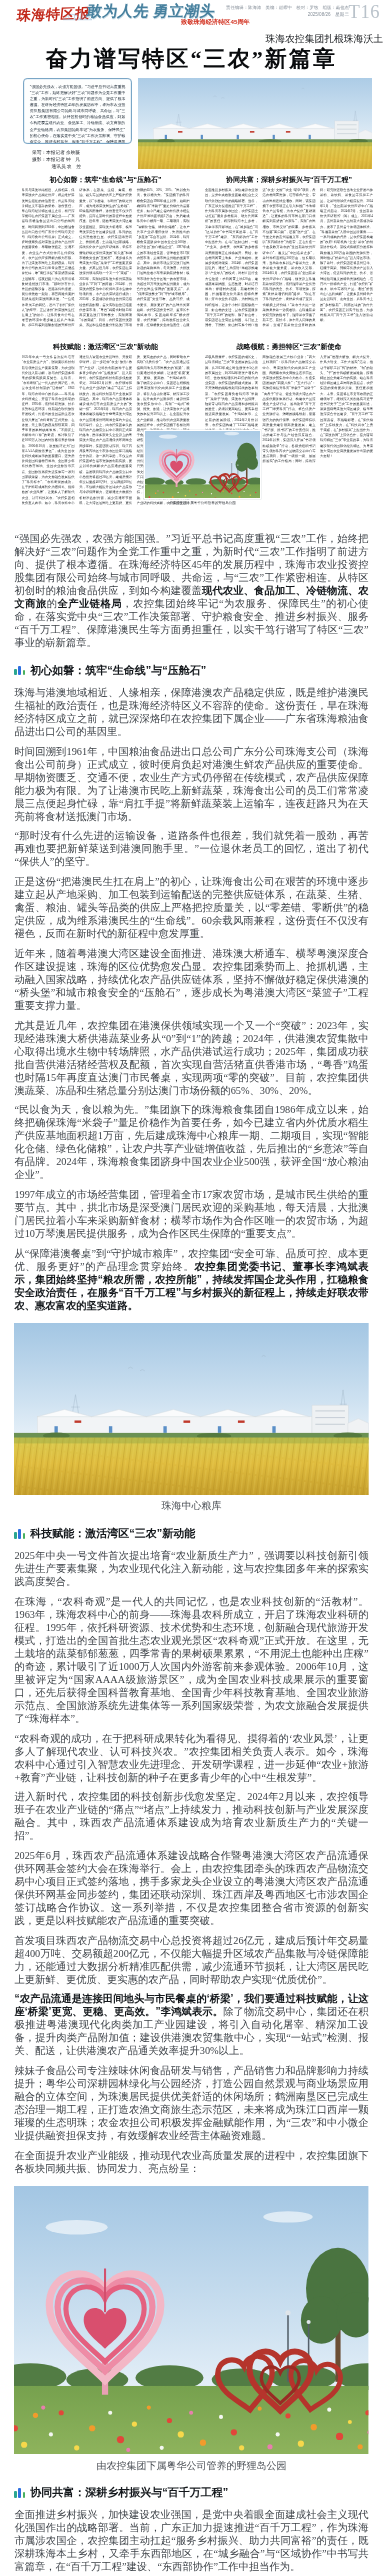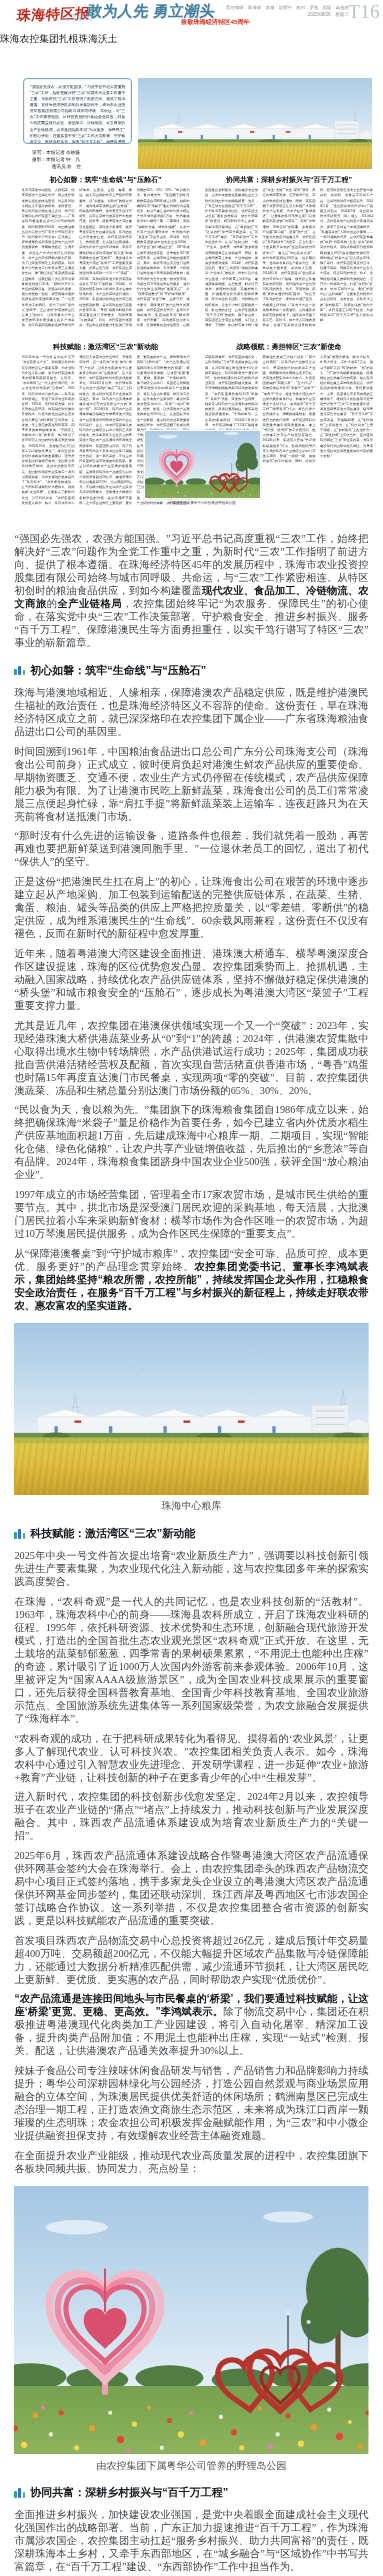--- a/index.html
+++ b/index.html
@@ -12,21 +12,21 @@
   .bridge{position:absolute;left:63px;top:4.1px;width:29px;height:21.6px;opacity:.8;}
   .mh-slogan{position:absolute;left:87px;top:2.1px;font-size:15px;font-weight:bold;color:#47809e;
              transform:skewX(-9deg);letter-spacing:0.5px;text-shadow:0.5px 0.5px 0 #c5d9e4;white-space:nowrap;}
   .mh-sub{position:absolute;left:181px;top:18px;font-size:6.2px;font-weight:bold;color:#d2301f;
           font-family:"Liberation Sans",sans-serif;white-space:nowrap;}
   .mh-right{position:absolute;right:34px;top:5.2px;text-align:right;font-family:"Liberation Sans",sans-serif;color:#87909a;}
   .mh-editors{font-size:4.4px;}
   .mh-date{font-size:4.6px;margin-top:2.1px;}
   .mh-page{position:absolute;right:3.1px;top:2.1px;font-size:18.5px;color:#b9c2ca;
            font-family:Liberation Serif, serif;font-weight:300;letter-spacing:0.5px;}
-  .kicker{position:absolute;left:0;top:33px;width:100%;text-align:left;font-size:9.8px;color:#15181b;}
+  .kicker{position:absolute;left:0;top:33px;width:100%;text-align:right;font-size:9.8px;color:#15181b;}
   .headline{position:absolute;left:0;top:44px;width:100%;text-align:center;font-size:22px;font-weight:bold;
             letter-spacing:2.1px;color:#0a0c0e;}
   .introbox{position:absolute;left:23px;top:78px;width:109px;height:66px;border:0.8px solid #7aa6c6;
             border-radius:4.1px;box-shadow:inset 0 0 0 0.5px #d7e6f1;padding:4.6px 5.7px;overflow:hidden;
             font-size:3.8px;line-height:1.62;color:#16222e;text-align:justify;background:#fdfefe;}
   .byline{position:absolute;left:32px;top:149px;font-size:4.7px;color:#20242a;line-height:7.2px;}
   .byline div:nth-child(3){margin-left:19.6px;}
   .scan-rice{position:absolute;left:138px;top:78px;width:234px;height:91px;}
   .scan-sec{position:absolute;width:168px;}
   .ss-title{font-family:"Liberation Sans",sans-serif;font-weight:bold;font-size:7px;color:#0c0e10;
@@ -219,20 +219,21 @@
   </svg>
   <span class="mh-slogan">敢为人先 勇立潮头</span>
   <span class="mh-sub">致敬珠海经济特区45周年</span>
   <div class="mh-right">
     <div class="mh-editors">责任编辑：陈海涛　美编：赵耀中　校对：罗敏　组版：戴俊杰</div>
     <div class="mh-date">2025/08/26　星期二</div>
   </div>
   <div class="mh-page">T16</div>
 
   <div class="kicker">珠海农控集团扎根珠海沃土</div>
+  <div class="headline">奋力谱写特区“三农”新篇章</div>
 
   <div class="introbox">
     <div id="scan-intro-text">“强国必先强农，农强方能国强。”习近平总书记高度重视“三农”工作，始终把解决好“三农”问题作为全党工作重中之重，为新时代“三农”工作指明了前进方向、提供了根本遵循。在珠海经济特区45年的发展历程中，珠海市农业投资控股集团有限公司始终与城市同呼吸、共命运，与“三农”工作紧密相连。从特区初创时的粮油食品供应，到如今构建覆盖现代农业、食品加工、冷链物流、农文商旅的全产业链格局，农控集团始终牢记“为农服务、保障民生”的初心使命，在落实党中央“三农”工作决策部署、守护粮食安全、推进乡村振兴、服务“百千万工程”、保障港澳民生等方面勇担重任，以实干笃行谱写了特区“三农”事业的崭新篇章。</div>
   </div>
   <div class="byline">
     <div>采写：本报记者 佘映薇</div>
     <div>摄影：本报记者 钟　凡</div>
     <div>通讯员 农　控</div>
   </div>
 
@@ -297,21 +298,21 @@
         <i class="c3"></i>
       </span>
       <span>科技赋能：激活湾区“三农”新动能</span>
     </div>
     <p><span>2025年中央一号文件首次提出培育“农业新质生产力”，强调要以科技创新引领先进生产要素集聚，为农业现代化注入新动能，这与农控集团多年来的探索实践高度契合。</span></p>
     <p><span>在珠海，“农科奇观”是一代人的共同记忆，也是农业科技创新的“活教材”。1963年，珠海农科中心的前身——珠海县农科所成立，开启了珠海农业科研的征程。1995年，依托科研资源、技术优势和生态环境，创新融合现代旅游开发模式，打造出的全国首批生态农业观光景区“农科奇观”正式开放。在这里，无土栽培的蔬菜郁郁葱葱，四季常青的果树硕果累累，“不用泥土也能种出庄稼”的奇迹，累计吸引了近1000万人次国内外游客前来参观体验。2006年10月，这里被评定为“国家AAAA级旅游景区”，成为全国农业科技成果展示的重要窗口，还先后获得全国科普教育基地、全国青少年科技教育基地、全国农业旅游示范点、全国旅游系统先进集体等一系列国家级荣誉，为农文旅融合发展提供了“珠海样本”。</span></p>
     <p><span>“农科奇观的成功，在于把科研成果转化为看得见、摸得着的‘农业风景’，让更多人了解现代农业、认可科技兴农。”农控集团相关负责人表示。如今，珠海农科中心通过引入智慧农业先进理念、开发研学课程，进一步延伸“农业+旅游+教育”产业链，让科技创新的种子在更多青少年的心中“生根发芽”。</span></p>
     <p><span>进入新时代，农控集团的科技创新步伐愈发坚定。2024年2月以来，农控领导班子在农业产业链的“痛点”“堵点”上持续发力，推动科技创新与产业发展深度融合。其中，珠西农产品流通体系建设成为培育农业新质生产力的“关键一招”。</span></p>
     <p><span>2025年6月，珠西农产品流通体系建设战略合作暨粤港澳大湾区农产品流通保供环网基金签约大会在珠海举行。会上，由农控集团牵头的珠西农产品物流交易中心项目正式签约落地，携手多家龙头企业设立的粤港澳大湾区农产品流通保供环网基金同步签约，集团还联动深圳、珠江西岸及粤西地区七市涉农国企签订战略合作协议。这一系列举措，不仅是农控集团整合省市资源的创新实践，更是以科技赋能农产品流通的重要突破。</span></p>
     <p><span>首发项目珠西农产品物流交易中心总投资将超过26亿元，建成后预计年交易量超400万吨、交易额超200亿元，不仅能大幅提升区域农产品集散与冷链保障能力，还能通过大数据分析精准匹配供需，减少流通环节损耗，让大湾区居民吃上更新鲜、更优质、更实惠的农产品，同时帮助农户实现“优质优价”。</span></p>
-    <p><span class="b">“农产品流通是连接田间地头与市民餐桌的‘桥梁’，我们要通过科技赋能，让这座‘桥梁’更宽、更稳、更高效。”李鸿斌表示。</span><span>除了物流交易中心，集团还在积极推进粤港澳现代化肉类加工产业园建设，将引入自动化屠宰、精深加工设备，提升肉类产品附加值；不用泥土也能种出庄稼，实现“一站式”检测、报关、配送，让供港澳农产品通关效率提升30%以上。</span></p>
+    <p><span class="b">“农产品流通是连接田间地头与市民餐桌的‘桥梁’，我们要通过科技赋能，让这座‘桥梁’更宽、更稳、更高效。”李鸿斌表示。</span><span>除了物流交易中心，集团还在积极推进粤港澳现代化肉类加工产业园建设，将引入自动化屠宰、精深加工设备，提升肉类产品附加值；建设供港澳农贸集散中心，实现“一站式”检测、报关、配送，让供港澳农产品通关效率提升30%以上。</span></p>
     <p><span>辣妹子食品公司专注辣味休闲食品研发与销售，产品销售力和品牌影响力持续提升；粤华公司深耕园林绿化与公园经济，打造公园自然景观与商业场景应用融合的立体空间，为珠澳居民提供优美舒适的休闲场所；鹤洲南垦区已完成生态治理一期工程，正打造农渔文商旅生态示范区，未来将成为珠江口西岸一颗璀璨的生态明珠；农金农担公司积极发挥金融赋能作用，为“三农”和中小微企业提供融资担保支持，有效缓解农业经营主体融资难题。</span></p>
     <p><span>在全面提升农业产业能级，推动现代农业高质量发展的进程中，农控集团旗下各板块同频共振、协同发力、亮点纷呈：</span></p>
     <figure class="ph ph-hearts">
       <svg preserveAspectRatio="xMidYMid slice" viewBox="0 0 688 520" width="354" height="268">
         <use href="#scene-hearts"></use>
       </svg>
       <figcaption>由农控集团下属粤华公司管养的野狸岛公园</figcaption>
     </figure>
     <div class="sec-h">
       <span class="icon-bars">

